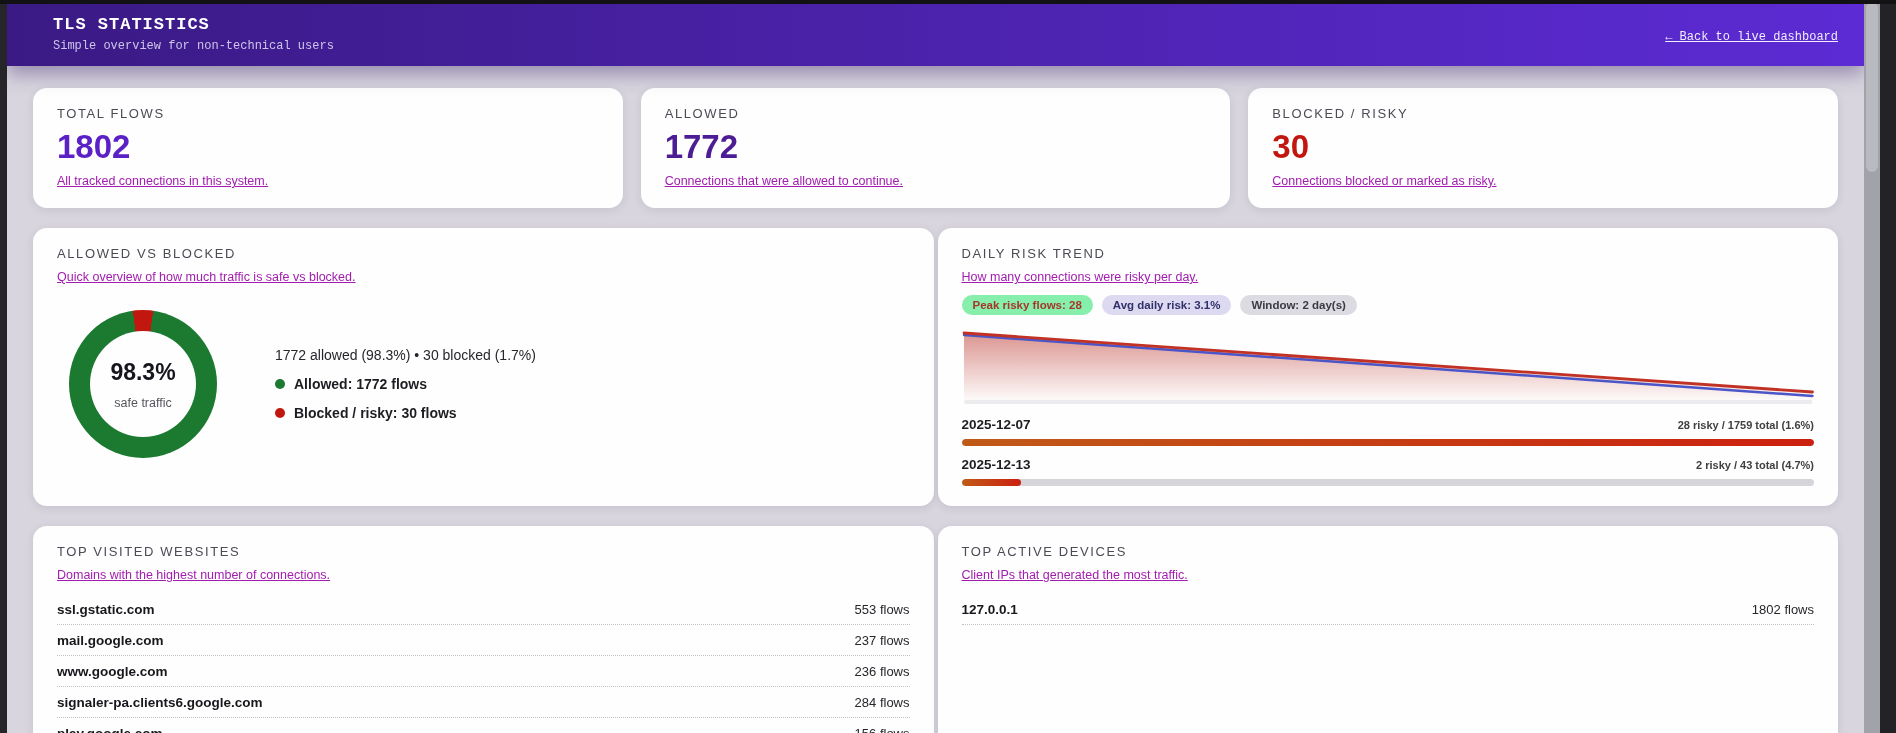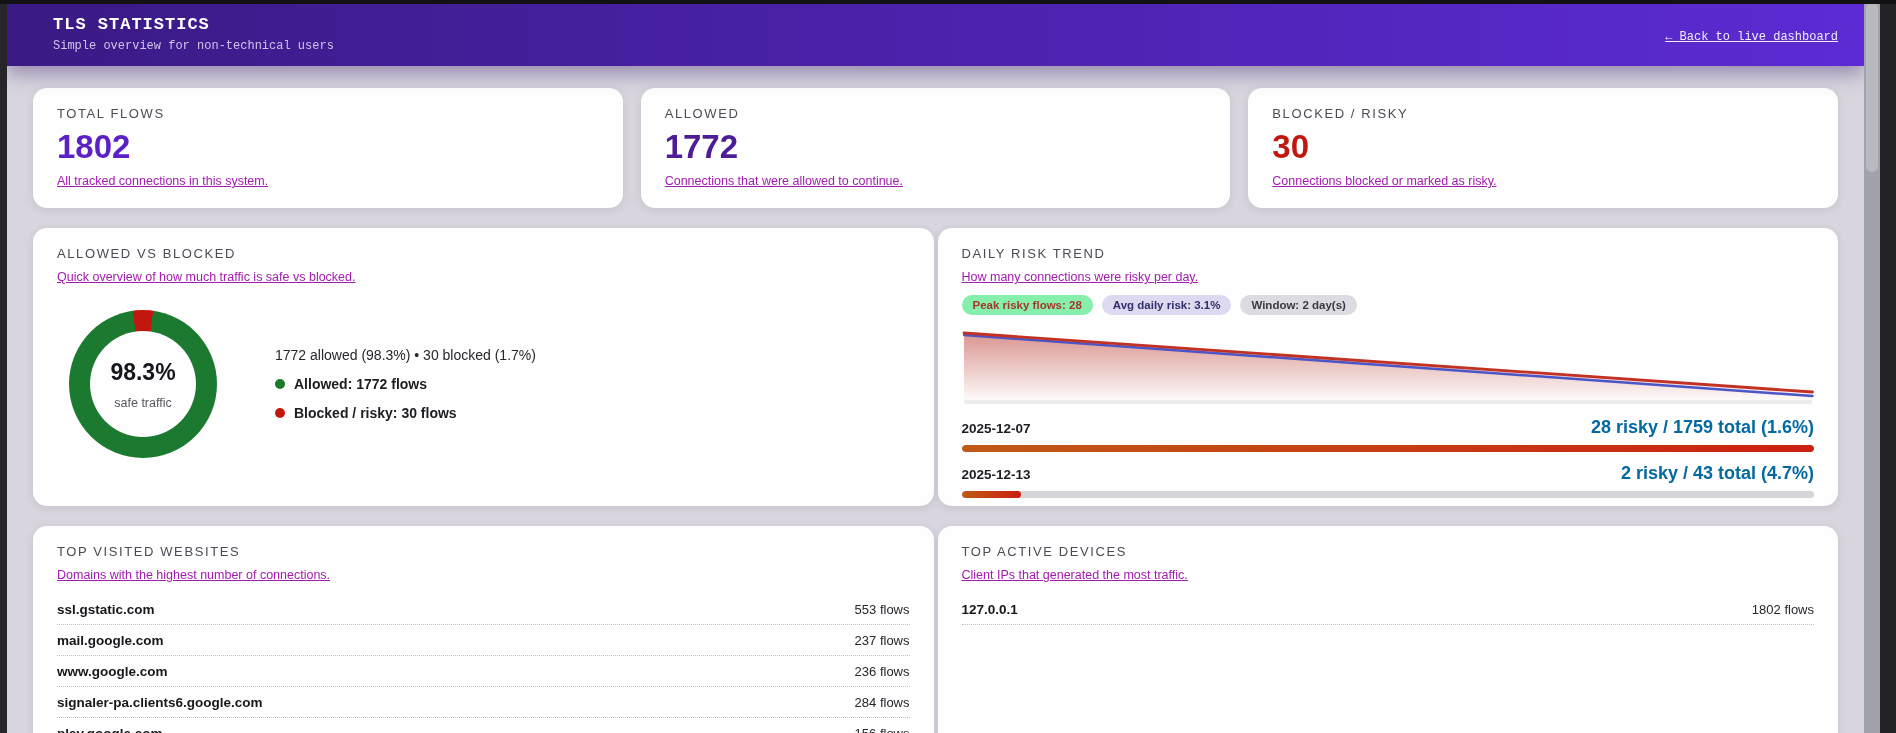--- a/index.html
+++ b/index.html
@@ -75,21 +75,21 @@
 
   
   .badges { display:flex; gap:9px; margin-top:11px; }
   .badge { font-size:11.5px; font-weight:600; padding:4px 11px; border-radius:999px; }
   .badge.peak { background:#86efac; color:#a5372a; }
   .badge.avg  { background:#dcd9f1; color:#32306a; }
   .badge.win  { background:#dbdbe1; color:#3a3a42; }
   .trend-chart { width:100%; height:78px; margin-top:13px; display:block; }
   .day-row { display:flex; justify-content:space-between; align-items:baseline; margin-top:11px; }
   .day-date { font-size:13.5px; font-weight:600; color:#1d1d22; }
-  .day-stat { font-size:18px; font-weight:bold; color:#0369a1; }
+  .day-stat { font-size:11px; font-weight:bold; color:#404040; }
   .day-bar-track { height:7px; border-radius:4px; background:#d6d6da; margin-top:7px; overflow:hidden; }
   .day-bar-fill { height:100%; border-radius:4px; background:linear-gradient(90deg,#c05a18,#cc2010); }
 
   
   .row3-card { height:300px; }
   .list { margin-top:12px; }
   .list-row {
     display:flex; justify-content:space-between; align-items:center;
     padding:8px 0 7px 0; border-bottom:1px dotted #c0c0c9;
   }

